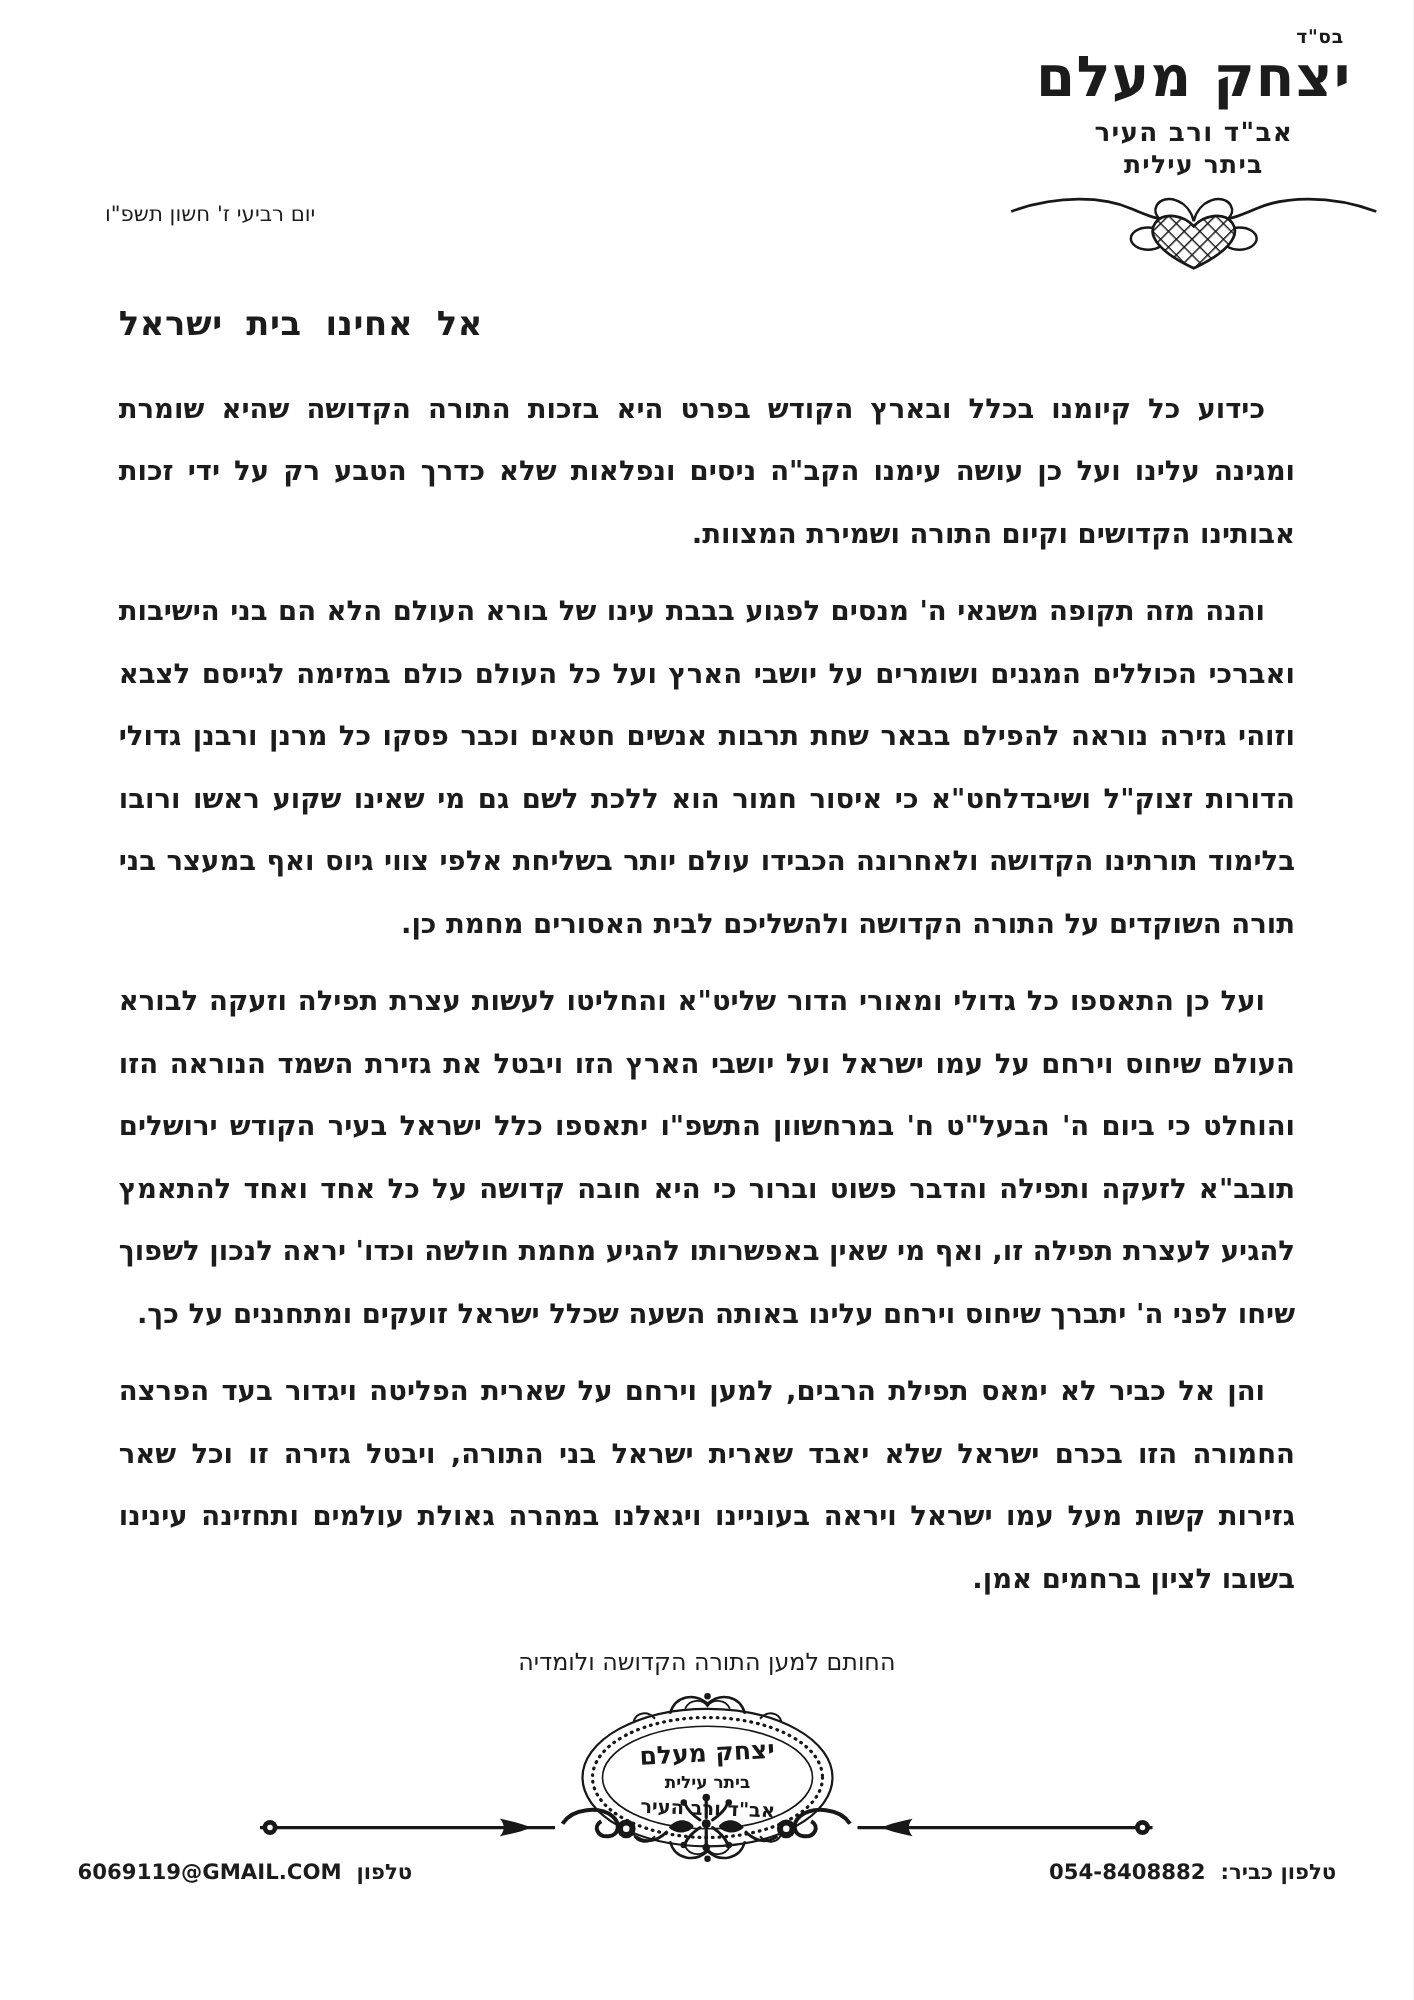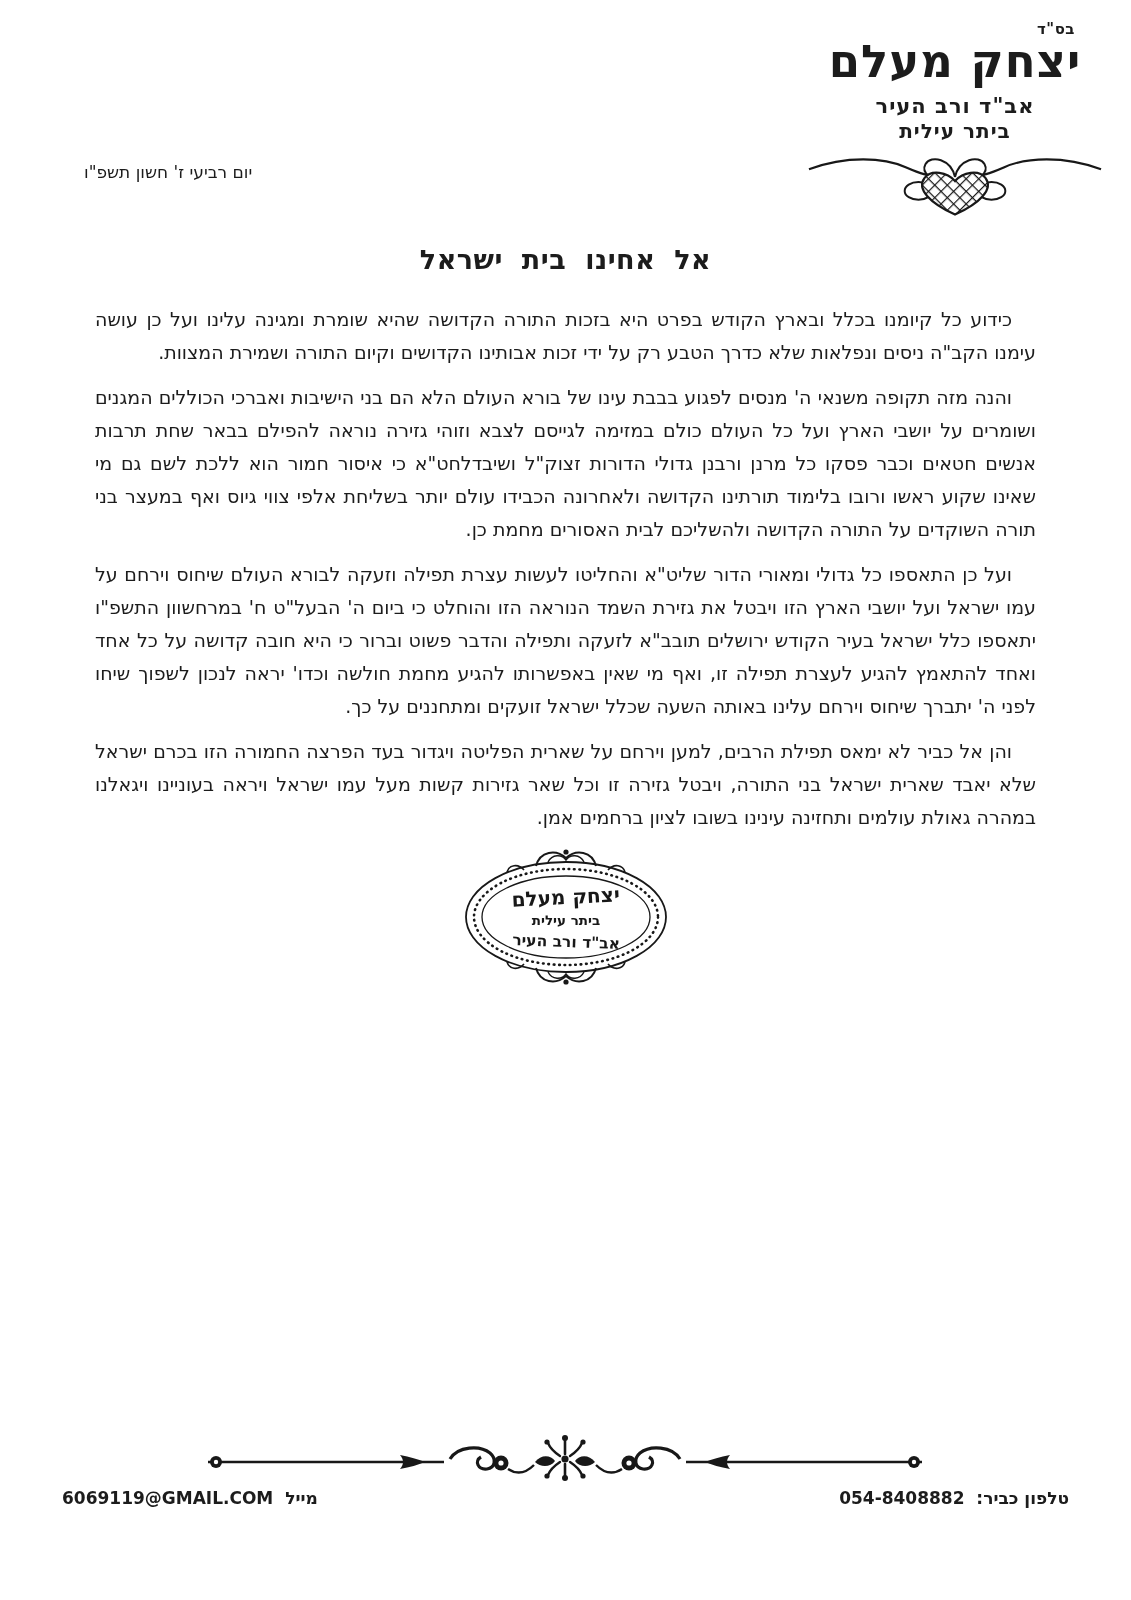--- a/index.html
+++ b/index.html
@@ -34,26 +34,27 @@
   .header-knot { display:block; margin:2px auto 0; }
   .date-line {
     position:absolute; top:162px; left:84px;
     font-size:17px;
   }
   .letter-body {
     position:absolute; top:244px; right:95px; left:95px;
   }
   .letter-title {
     font-size:27px; font-weight:700; word-spacing:9px; letter-spacing:.5px;
-    margin:0 0 28px 0; text-align:center;
+    margin:0 0 28px 0; text-align:left;
   }
   .letter-body p {
-    font-size:19px; line-height:33px;
+    font-size:22px; line-height:50px;
     text-align:justify; text-indent:24px;
     margin:0 0 12px 0;
+    font-weight:bold;
   }
   .closing-line {
     margin-top:30px; text-align:center; font-size:19px;
   }
   .seal-wrap { margin:10px auto 0; width:212px; }
   .seal-wrap svg text { font-family:"DejaVu Sans", sans-serif; }
   .footer-divider {
     position:absolute; top:1432px; left:204px; width:722px; height:52px;
   }
   .footer-bar {
@@ -95,20 +96,21 @@
   </div>
 
   <div class="date-line">יום רביעי ז' חשון תשפ"ו</div>
 
   <div class="letter-body">
     <h1 class="letter-title">אל אחינו בית ישראל</h1>
     <p>כידוע כל קיומנו בכלל ובארץ הקודש בפרט היא בזכות התורה הקדושה שהיא שומרת ומגינה עלינו ועל כן עושה עימנו הקב"ה ניסים ונפלאות שלא כדרך הטבע רק על ידי זכות אבותינו הקדושים וקיום התורה ושמירת המצוות.</p>
     <p>והנה מזה תקופה משנאי ה' מנסים לפגוע בבבת עינו של בורא העולם הלא הם בני הישיבות ואברכי הכוללים המגנים ושומרים על יושבי הארץ ועל כל העולם כולם במזימה לגייסם לצבא וזוהי גזירה נוראה להפילם בבאר שחת תרבות אנשים חטאים וכבר פסקו כל מרנן ורבנן גדולי הדורות זצוק"ל ושיבדלחט"א כי איסור חמור הוא ללכת לשם גם מי שאינו שקוע ראשו ורובו בלימוד תורתינו הקדושה ולאחרונה הכבידו עולם יותר בשליחת אלפי צווי גיוס ואף במעצר בני תורה השוקדים על התורה הקדושה ולהשליכם לבית האסורים מחמת כן.</p>
     <p>ועל כן התאספו כל גדולי ומאורי הדור שליט"א והחליטו לעשות עצרת תפילה וזעקה לבורא העולם שיחוס וירחם על עמו ישראל ועל יושבי הארץ הזו ויבטל את גזירת השמד הנוראה הזו והוחלט כי ביום ה' הבעל"ט ח' במרחשוון התשפ"ו יתאספו כלל ישראל בעיר הקודש ירושלים תובב"א לזעקה ותפילה והדבר פשוט וברור כי היא חובה קדושה על כל אחד ואחד להתאמץ להגיע לעצרת תפילה זו, ואף מי שאין באפשרותו להגיע מחמת חולשה וכדו' יראה לנכון לשפוך שיחו לפני ה' יתברך שיחוס וירחם עלינו באותה השעה שכלל ישראל זועקים ומתחננים על כך.</p>
     <p>והן אל כביר לא ימאס תפילת הרבים, למען וירחם על שארית הפליטה ויגדור בעד הפרצה החמורה הזו בכרם ישראל שלא יאבד שארית ישראל בני התורה, ויבטל גזירה זו וכל שאר גזירות קשות מעל עמו ישראל ויראה בעוניינו ויגאלנו במהרה גאולת עולמים ותחזינה עינינו בשובו לציון ברחמים אמן.</p>
+    <div class="closing-line">החותם למען התורה הקדושה ולומדיה</div>
 
     <div class="seal-wrap">
       <svg width="212" height="142" viewBox="0 0 212 142">
         <ellipse class="ink" cx="106" cy="71" rx="100" ry="55" fill="none" stroke-width="1.8"></ellipse>
         <ellipse class="ink" cx="106" cy="71" rx="92" ry="48" fill="none" stroke-width="2.6" stroke-dasharray="0.6,4.8" stroke-linecap="round"></ellipse>
         <ellipse class="ink" cx="106" cy="71" rx="84" ry="41" fill="none" stroke-width="1.3"></ellipse>
         <path class="ink" d="M76,20 C80,5 96,3 106,12 C116,3 132,5 136,20" fill="none" stroke-width="2"></path>
         <path class="ink" d="M88,16 C92,8 102,8 106,14 C110,8 120,8 124,16" fill="none" stroke-width="1.4"></path>
         <circle class="inkfill" cx="106" cy="6" r="2.6"></circle>
         <path class="ink" d="M64,24 C58,17 49,19 47,26 M148,24 C154,17 163,19 165,26" fill="none" stroke-width="1.6"></path>
@@ -150,18 +152,18 @@
     <path class="ink" d="M366,30 C372,34 376,38 378,43" fill="none" stroke-width="2.4" stroke-linecap="round"></path>
       <circle class="inkfill" cx="379" cy="44" r="2.6"></circle>
   </svg>
 
   <div class="footer-bar">
     <div class="footer-item">
       <span>טלפון כביר:</span>&nbsp;
       <span class="ltr-val">054-8408882</span>
     </div>
     <div class="footer-item">
-      <span>מייל</span>&nbsp;
+      <span>טלפון</span>&nbsp;
       <span class="ltr-val">6069119@GMAIL.COM</span>
     </div>
   </div>
 
 </div>
 
 </body></html>

